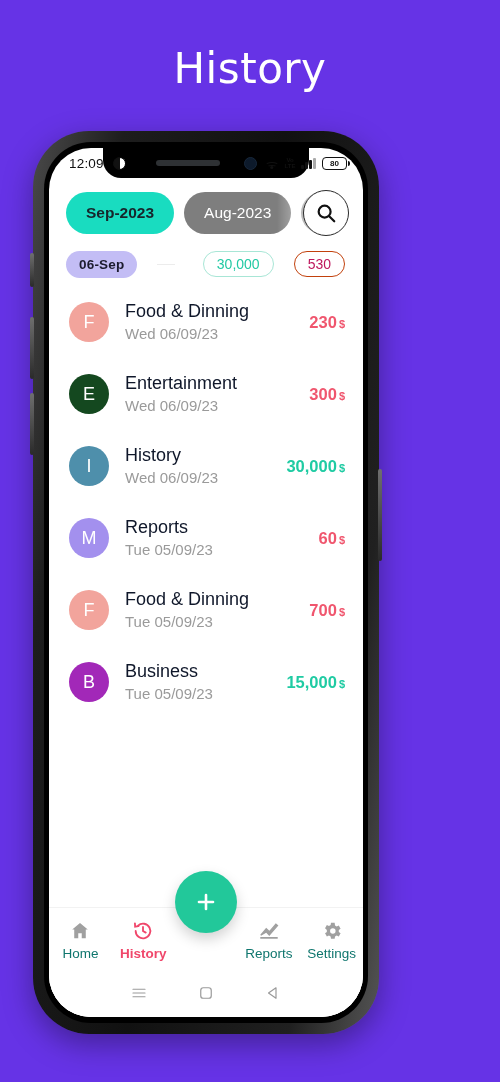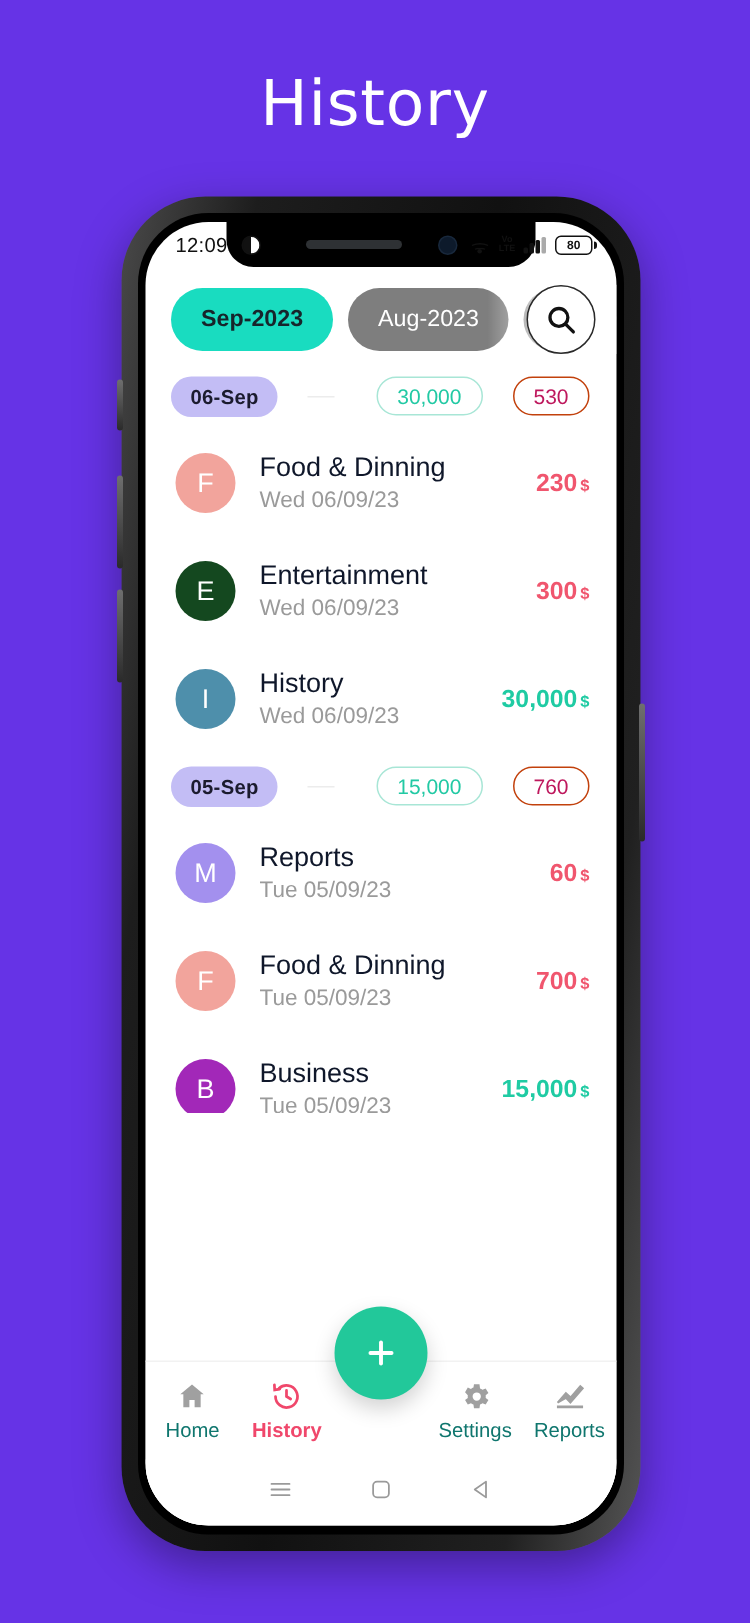--- a/index.html
+++ b/index.html
@@ -28,21 +28,20 @@
   
   .phone {
     position: absolute;
     left: 33px; top: 131px;
     width: 346px; height: 903px;
     border-radius: 56px;
     background: linear-gradient(95deg,#ararara 0%,#2b2b2b 100%);
     background: linear-gradient(100deg,#4a4a4a 0%,#1d1d1d 18%,#111 50%,#202020 82%,#555 100%);
     box-shadow: 0 10px 30px rgba(0,0,0,.35);
     padding: 11px;
-    margin-left: 48px;
   }
   .phone-inner {
     position: relative;
     width: 100%; height: 100%;
     border-radius: 47px;
     background: #000;
     padding: 6px 5px 6px 5px;
   }
   .screen {
     position: relative;
@@ -411,26 +410,20 @@
           <div class="avatar" style="background:#4E8FAB">I</div>
           <div class="tx-text">
             <div class="tx-title">History</div>
             <div class="tx-date">Wed 06/09/23</div>
           </div>
           <div class="tx-amount income">
             <span>30,000</span><span class="cur">$</span>
           </div>
         </div>
 
-        <div class="day-header">
-          <span class="day-pill">05-Sep</span>
-          <span class="day-line"></span>
-          <span class="badge income">15,000</span>
-          <span class="badge expense">760</span>
-        </div>
 
         <div class="tx">
           <div class="avatar" style="background:#A390EE">M</div>
           <div class="tx-text">
             <div class="tx-title">Reports</div>
             <div class="tx-date">Tue 05/09/23</div>
           </div>
           <div class="tx-amount expense">
             <span>60</span><span class="cur">$</span>
           </div>
@@ -487,34 +480,34 @@
               </svg>
             </span>
             <span class="nav-label">History</span>
           </div>
 
           <div class="nav-item spacer"></div>
 
           <div class="nav-item">
             <span class="nav-icon">
               <svg viewBox="0 0 24 24" fill="#a0a0a0">
-                  <path d="M19.4 13a7.7 7.7 0 0 0 0-2l2-1.5-2-3.4-2.3 1a7.6 7.6 0 0 0-1.8-1L14.9 3h-4l-.4 2.5a7.6 7.6 0 0 0-1.8 1l-2.3-1-2 3.4L6.4 11a7.7 7.7 0 0 0 0 2l-2 1.5 2 3.4 2.3-1a7.6 7.6 0 0 0 1.8 1l.4 2.6h4l.4-2.6a7.6 7.6 0 0 0 1.8-1l2.3 1 2-3.4zM12.9 15a3 3 0 1 1 0-6 3 3 0 0 1 0 6z"></path>
-                </svg>
-            </span>
-            <span class="nav-label">Settings</span>
-          </div>
-
-          <div class="nav-item">
-            <span class="nav-icon">
-              <svg viewBox="0 0 24 24" fill="#a0a0a0">
                   <path d="M2.5 18.5h19v2h-19z"></path>
                   <path d="M3 16.5 9 9.5l3.5 3.2L19.5 4.5l1.8 1.6-9 10.4L9 13z" stroke="#a0a0a0" stroke-width="1.4" fill="#a0a0a0"></path>
                 </svg>
             </span>
             <span class="nav-label">Reports</span>
+          </div>
+
+          <div class="nav-item">
+            <span class="nav-icon">
+              <svg viewBox="0 0 24 24" fill="#a0a0a0">
+                  <path d="M19.4 13a7.7 7.7 0 0 0 0-2l2-1.5-2-3.4-2.3 1a7.6 7.6 0 0 0-1.8-1L14.9 3h-4l-.4 2.5a7.6 7.6 0 0 0-1.8 1l-2.3-1-2 3.4L6.4 11a7.7 7.7 0 0 0 0 2l-2 1.5 2 3.4 2.3-1a7.6 7.6 0 0 0 1.8 1l.4 2.6h4l.4-2.6a7.6 7.6 0 0 0 1.8-1l2.3 1 2-3.4zM12.9 15a3 3 0 1 1 0-6 3 3 0 0 1 0 6z"></path>
+                </svg>
+            </span>
+            <span class="nav-label">Settings</span>
           </div>
         </div>
 
         <div class="androidnav">
           <span>
             <svg viewBox="0 0 24 24" stroke="#9a9a9a" stroke-width="1.6" stroke-linecap="round">
               <line x1="4" y1="7" x2="20" y2="7"></line>
               <line x1="4" y1="12" x2="20" y2="12"></line>
               <line x1="4" y1="17" x2="20" y2="17"></line>
             </svg>

